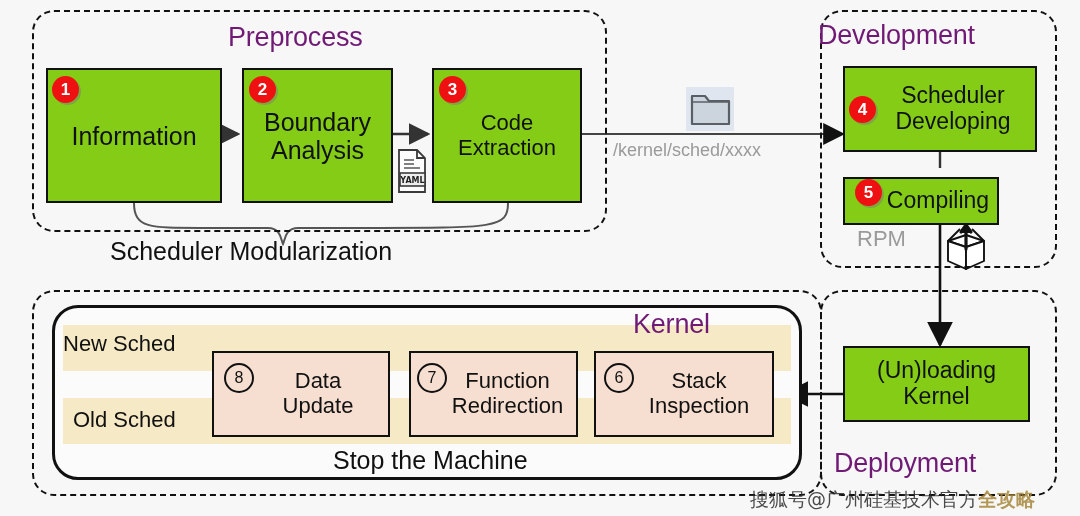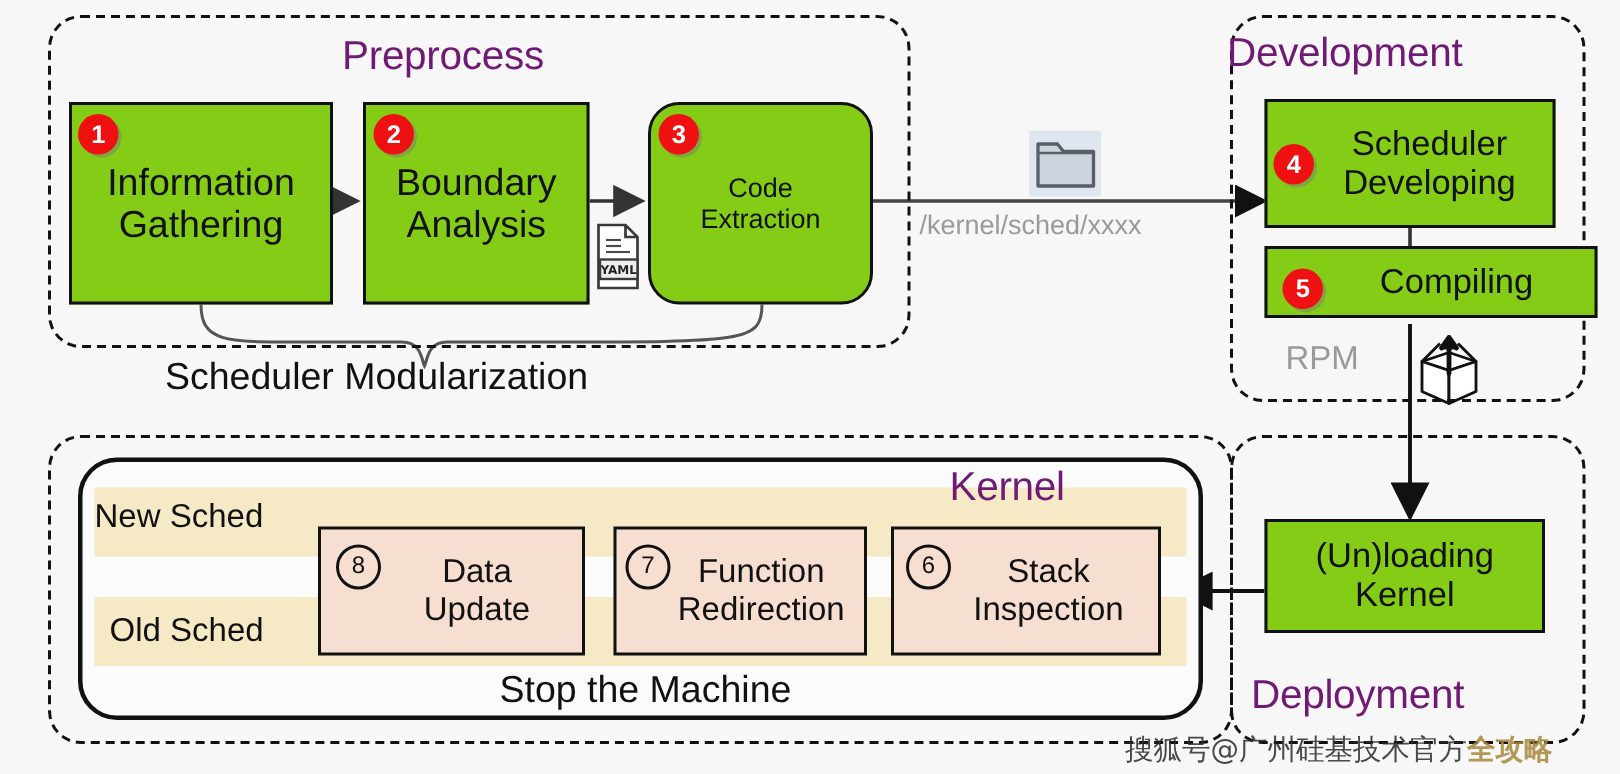--- a/index.html
+++ b/index.html
@@ -165,34 +165,33 @@
       <path d="M20,-3 L14,6 L26,6 Z" fill="#111"></path>
     </g>
   </svg>
 
   <div class="abs phase" style="left:32px;top:10px;width:575px;height:222px;"></div>
   <div class="phase-title" style="left:228px;top:22px;">Preprocess</div>
 
   <div class="abs node" style="left:46px;top:68px;width:176px;height:135px;font-size:25px;">
     <div>
       <span class="label">Information</span>
-      <span class="label">Gathering</span>
     </div>
   </div>
   <div class="badge-red" style="left:52px;top:76px;">1</div>
 
   <div class="abs node" style="left:242px;top:68px;width:151px;height:135px;font-size:25px;justify-content:center;">
     <div>
       <span class="label">Boundary</span>
       <span class="label">Analysis</span>
     </div>
   </div>
   <div class="badge-red" style="left:249px;top:76px;">2</div>
 
-  <div class="abs node" style="left:432px;top:68px;width:150px;height:135px;font-size:18px;border-radius:21px;">
+  <div class="abs node" style="left:432px;top:68px;width:150px;height:135px;font-size:22px;">
     <div>
       <span class="label">Code</span>
       <span class="label">Extraction</span>
     </div>
   </div>
   <div class="badge-red" style="left:439px;top:76px;">3</div>
 
   <div class="plain" style="left:110px;top:237px;font-size:25px;">Scheduler Modularization</div>
 
   <div class="plain muted" style="left:613px;top:140px;font-size:18px;">/kernel/sched/xxxx</div>
@@ -201,21 +200,21 @@
   <div class="phase-title" style="left:818px;top:20px;">Development</div>
 
   <div class="abs node" style="left:843px;top:66px;width:194px;height:86px;font-size:23px;padding-left:26px;">
     <div>
       <span class="label">Scheduler</span>
       <span class="label">Developing</span>
     </div>
   </div>
   <div class="badge-red" style="left:849px;top:96px;">4</div>
 
-  <div class="abs node" style="left:843px;top:164px;width:222px;height:48px;font-size:23px;padding-left:34px;">
+  <div class="abs node" style="left:843px;top:177px;width:156px;height:48px;font-size:23px;padding-left:34px;">
     <div>
       <span class="label">Compiling</span>
     </div>
   </div>
   <div class="badge-red" style="left:855px;top:179px;">5</div>
 
   <div class="plain muted" style="left:857px;top:226px;font-size:22px;">RPM</div>
 
   <div class="abs phase" style="left:820px;top:290px;width:237px;height:206px;"></div>
 

